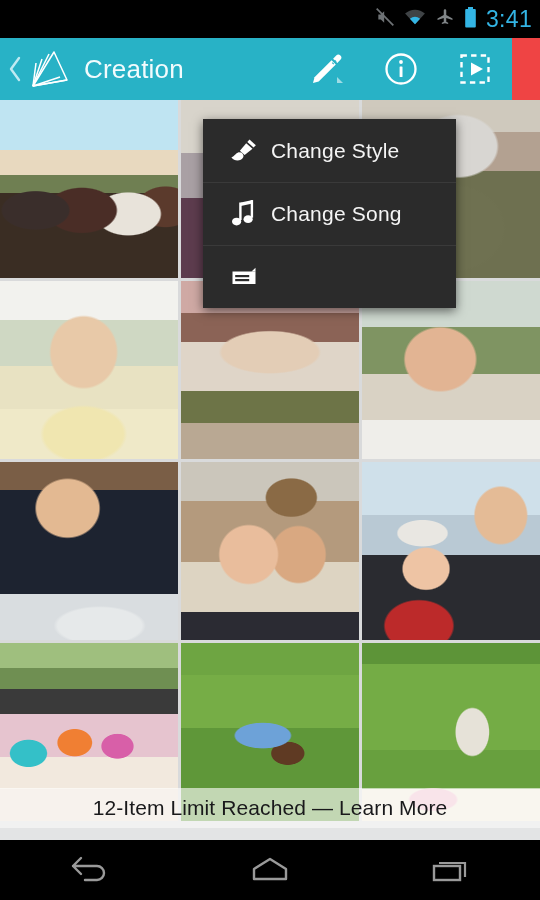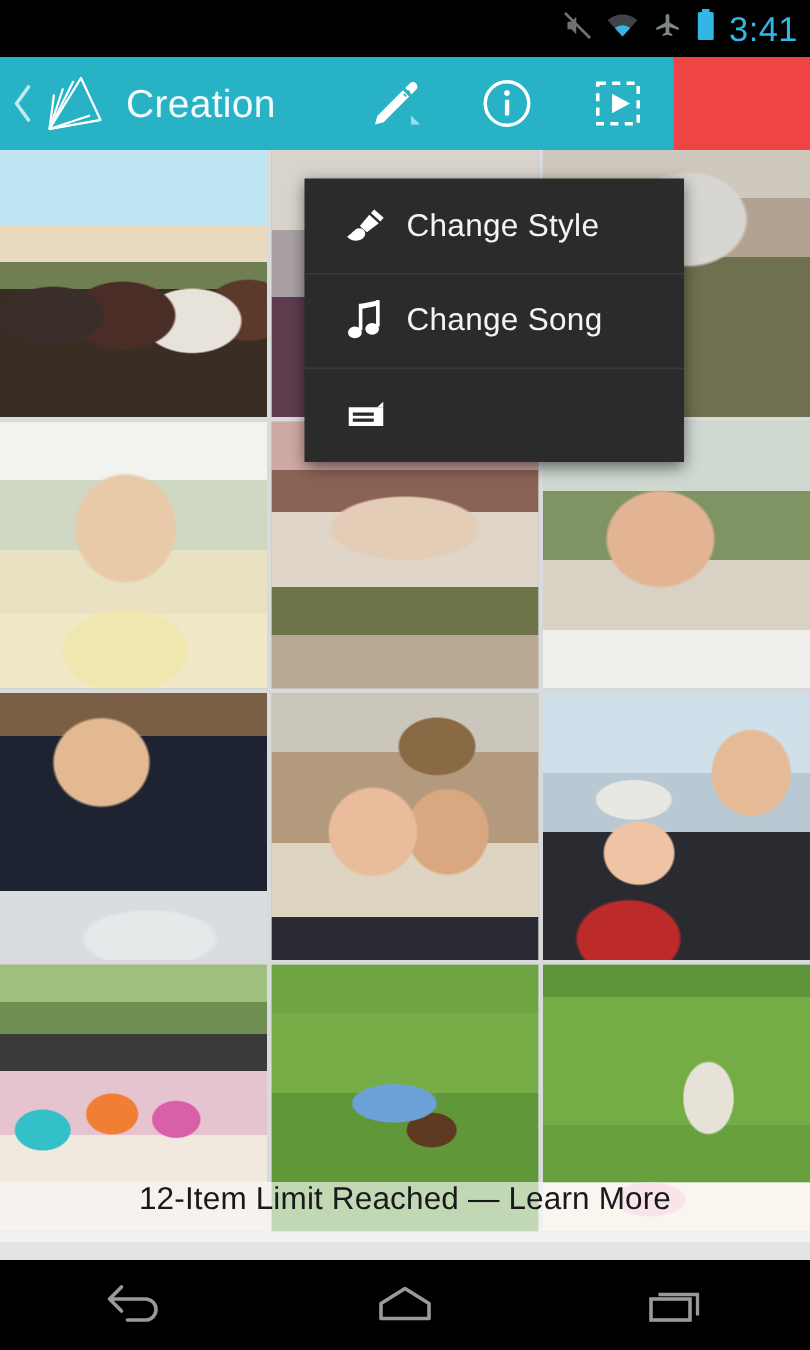--- a/index.html
+++ b/index.html
@@ -19,21 +19,21 @@
   }
   #statusbar .sb-icons { display:flex; align-items:center; gap:9px; }
   #statusbar .sb-time {
     color:#33b5e5; font-size:23px; letter-spacing:0.3px; margin-left:9px;
     font-family:"Liberation Sans", sans-serif;
   }
   .sb-ico { display:block; }
 
   
   #actionbar {
-    position:absolute; left:0; top:38px; width:449px; height:62px;
+    position:absolute; left:0; top:38px; width:512px; height:62px;
     background:#28b2c6; display:flex; align-items:center;
   }
   #back-chevron {
     width:22px; height:62px; display:flex; align-items:center; justify-content:center;
     margin-left:4px;
   }
   #app-logo { width:48px; height:48px; display:flex; align-items:center; justify-content:center; }
   #page-title {
     color:#f2fbfd; font-size:26px; margin-left:10px; font-weight:400;
     white-space:nowrap; letter-spacing:0.2px;
@@ -137,21 +137,21 @@
   .p13 { background:
       radial-gradient(ellipse 28px 40px at 62% 50%, #e6e2d8 0 58%, transparent 62%),
       radial-gradient(ellipse 38px 18px at 40% 88%, #f0b7c8 0 60%, transparent 66%),
       linear-gradient(#5d9438 0 12%, #74ac45 12% 60%, #68a03e 60% 82%, #efe6d6 82% 100%);
   }
 
   
   #limit-banner {
     position:absolute; left:0; top:788px; width:540px; height:40px;
     background:rgba(255,255,255,0.62);
-    display:flex; justify-content:center;
+    display:flex; align-items:center; justify-content:center;
   }
   #limit-banner span {
     color:#19191b; font-size:21px; letter-spacing:0.1px; white-space:nowrap;
   }
 
   
   #grid-bottom-edge {
     position:absolute; left:0; top:828px; width:540px; height:12px; background:#e3e4e5;
   }
 

